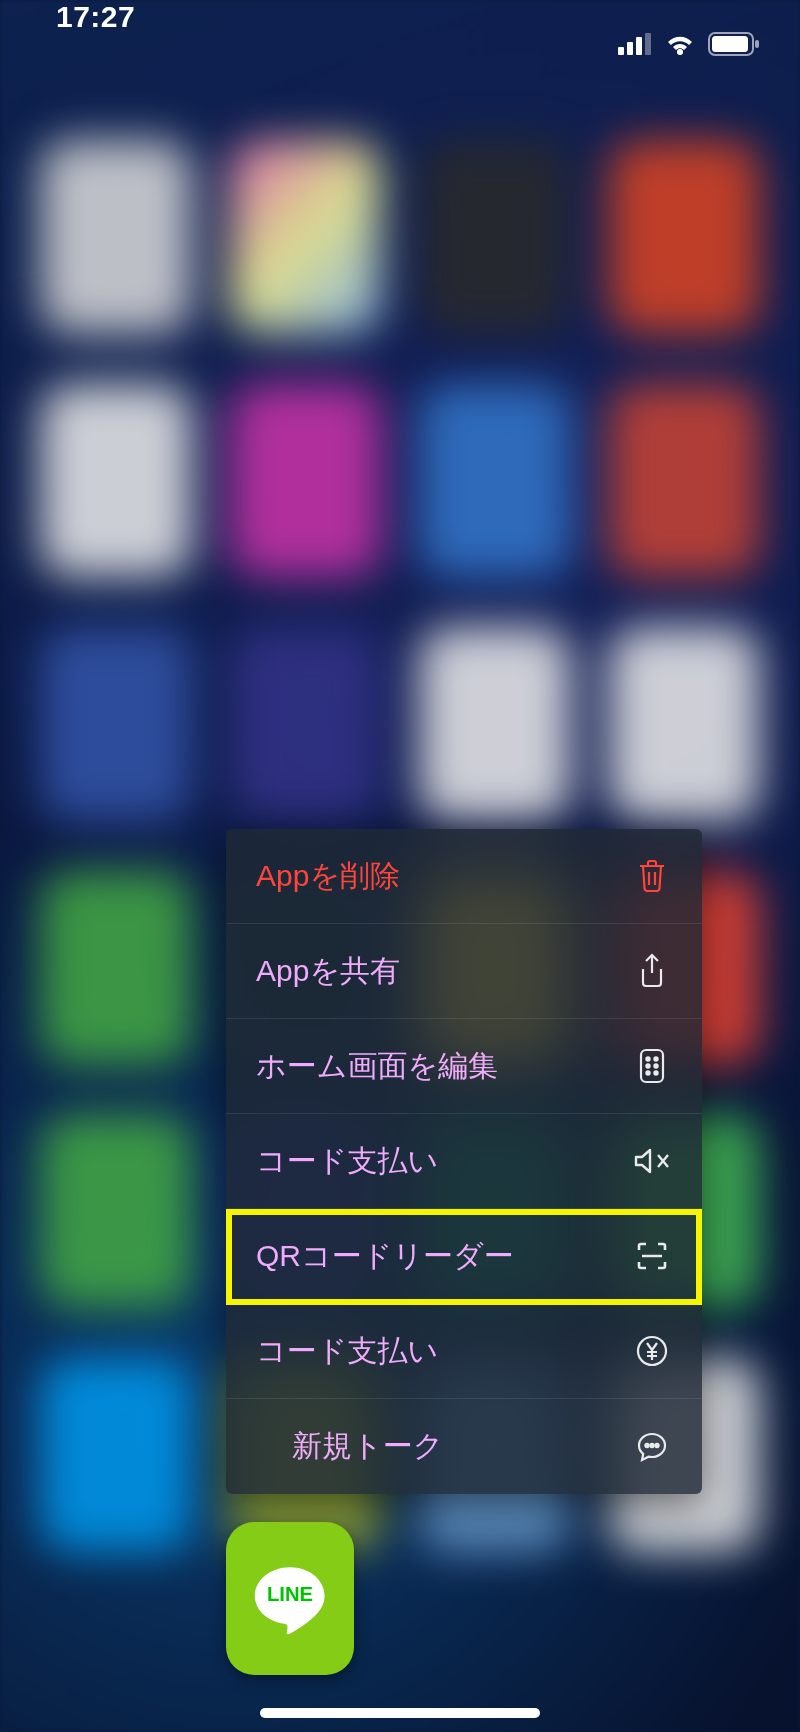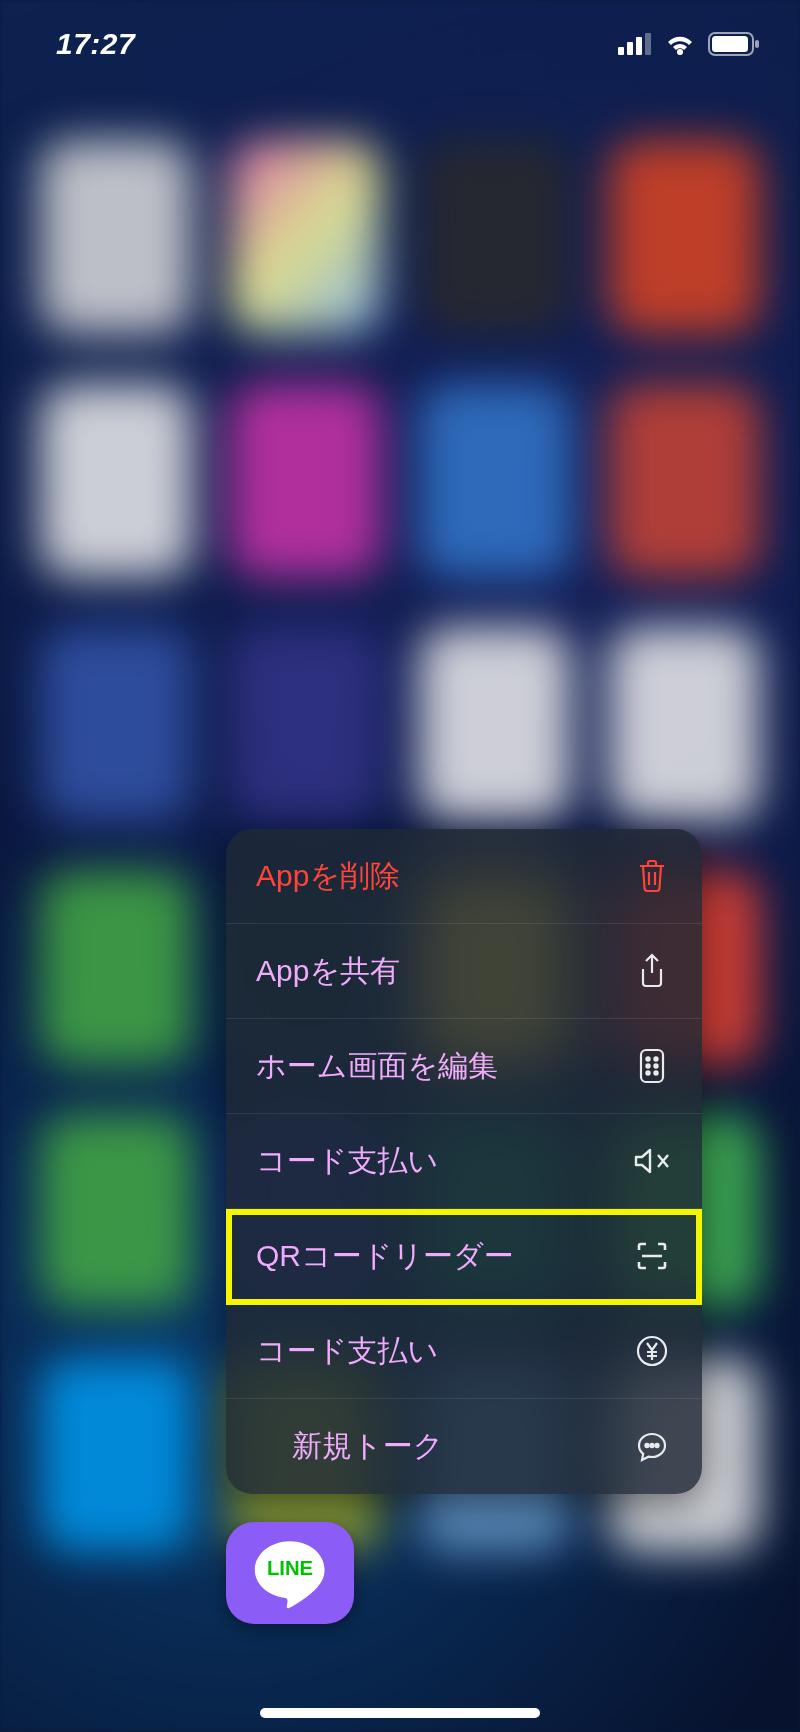--- a/index.html
+++ b/index.html
@@ -20,31 +20,31 @@
     display: grid; grid-template-columns: repeat(4, 1fr); grid-template-rows: repeat(6, 1fr);
     gap: 50px 38px;
     filter: blur(22px); opacity: 0.85;
   }
   .blur-icon { border-radius: 30px; }
   .c1{background:#dcdcdc}.c2{background:linear-gradient(135deg,#f7b,#ff9,#9cf)}.c3{background:#2a2a2a}.c4{background:#d42}.c5{background:#eee}.c6{background:#c3a}.c7{background:#37c}.c8{background:#c43}.c9{background:#35a}.c10{background:#338}.c11{background:#eee}.c12{background:#eee}.c13{background:#4a4}.c14{background:#134}.c15{background:#fd4}.c16{background:#e43}.c17{background:#4a4}.c18{background:#238}.c19{background:#186}.c20{background:#4b5}.c21{background:#09e}.c22{background:#9a3}.c23{background:#69c}.c24{background:#eee}
 
   
   .status-bar {
     position: absolute; top: 0; left: 0; right: 0; height: 88px;
-    display: flex; align-items: center; justify-content: space-between;
-    padding: 0 40px 0 56px; color: #fff; font-weight: 600; font-style: italic;
+    display: flex; justify-content: space-between;
+    padding: 0 40px 0 56px; color: #fff; font-weight: 600;
   }
   .status-time { font-size: 30px; letter-spacing: 0.5px; }
   .status-right { display: flex; align-items: center; gap: 12px; }
   .status-right svg { display: block; }
 
   
   .context-menu {
     position: absolute; left: 226px; top: 829px; width: 476px;
-    border-radius: 26px; overflow: hidden;
+    border-radius: 6px; overflow: hidden;
     background: rgba(30,40,52,0.82);
     backdrop-filter: blur(20px);
     box-shadow: 0 10px 40px rgba(0,0,0,0.5);
   }
   .menu-item {
     height: 95px; display: flex; align-items: center; justify-content: space-between;
     padding: 0 30px; color: #f0abfc; font-size: 30px;
     border-bottom: 1px solid rgba(255,255,255,0.09);
     cursor: pointer;
   }
@@ -53,22 +53,22 @@
   .menu-item .icon-slot { width: 40px; display:flex; justify-content:center; }
   .menu-item .icon-slot svg { display:block; }
 
   .highlight-box {
     position: absolute; left: 226px; top: 1209px; width: 476px; height: 96px;
     border: 6px solid #f5f500; pointer-events: none;
   }
 
   
   .line-app {
-    position: absolute; left: 226px; top: 1522px; width: 128px; height: 102px;
-    border-radius: 28px; background: #8b5cf6;
+    position: absolute; left: 226px; top: 1522px; width: 128px; height: 153px;
+    border-radius: 28px; background: #84cc16;
     display:flex; align-items:center; justify-content:center;
     box-shadow: 0 4px 16px rgba(0,0,0,0.4);
   }
   .line-app svg { width: 88px; height: 88px; }
 
   .home-indicator {
     position:absolute; bottom:14px; left:50%; transform:translateX(-50%);
     width:280px; height:10px; border-radius:5px; background:#fff;
   }
 </style>

